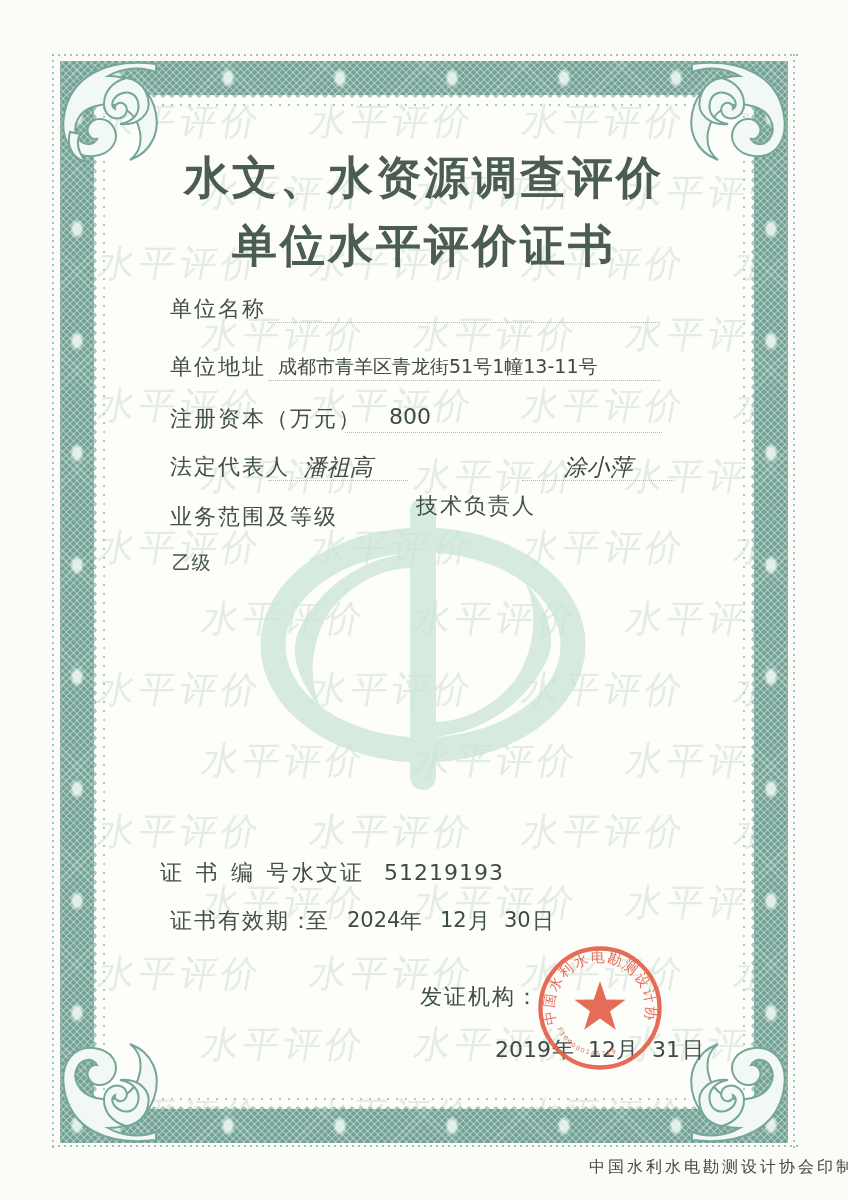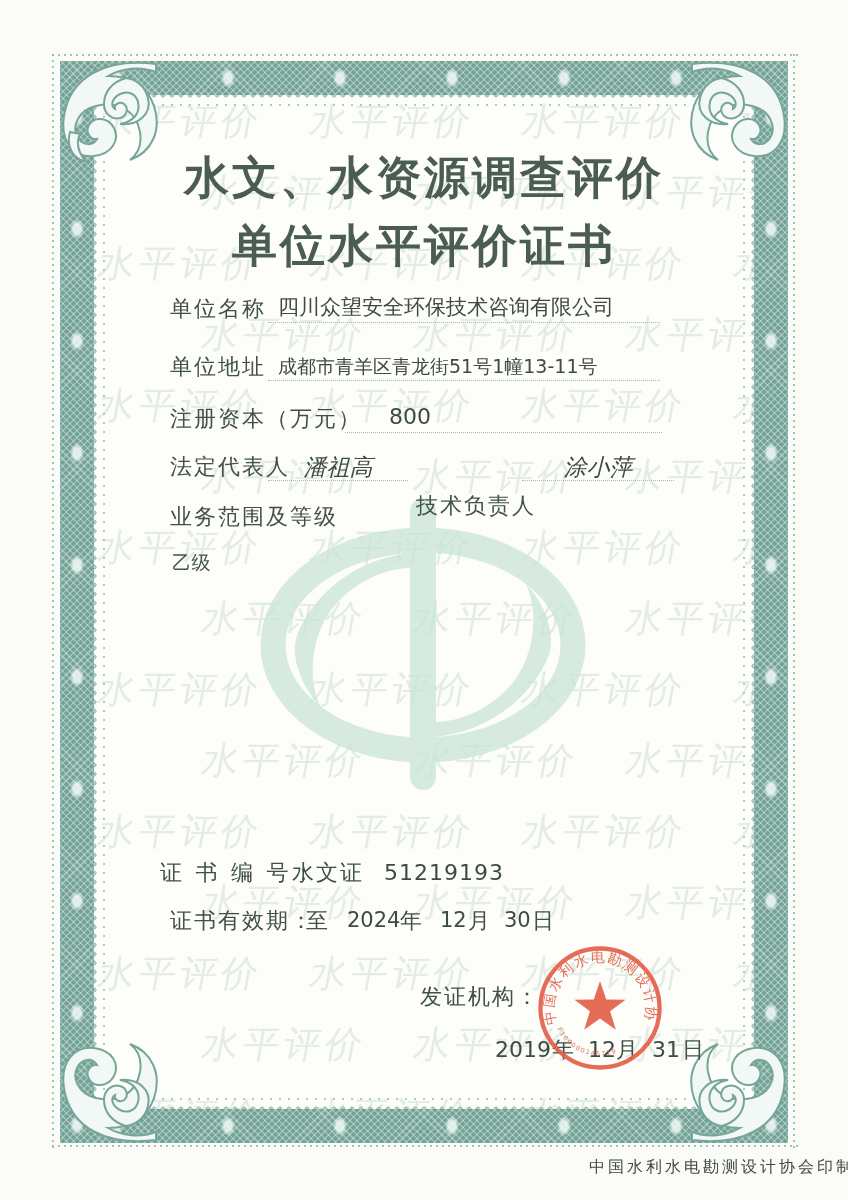--- a/index.html
+++ b/index.html
@@ -209,21 +209,20 @@
     <rect x="167" y="28" width="26" height="292" rx="13" fill="#c9e4d8"></rect>
     <path d="M168,83 C118,88 76,118 56,160 C48,178 50,205 78,238 C64,210 68,168 88,140 C108,114 140,98 168,98 Z" fill="#c9e4d8"></path>
     <path d="M192,267 C242,262 284,232 304,190 C312,172 310,145 282,112 C296,140 292,182 272,210 C252,236 220,252 192,252 Z" fill="#c9e4d8"></path>
   </svg>
 
   <div class="title" style="top:148px;">水文、水资源调查评价</div>
   <div class="title" style="top:216px;">单位水平评价证书</div>
 
   <div class="abs lbl" style="left:170px;top:294px;">单位名称</div>
   <div class="uline" style="left:268px;top:322px;width:392px;"></div>
-  <div class="abs val-sans" style="left:278px;top:293px;font-size:21px;">四川众望安全环保技术咨询有限公司</div>
 
   <div class="abs lbl" style="left:170px;top:352px;">单位地址</div>
   <div class="uline" style="left:268px;top:380px;width:392px;"></div>
   <div class="abs val-sans" style="left:278px;top:354px;font-size:19px;">成都市青羊区青龙街51号1幢13-11号</div>
 
   <div class="abs lbl" style="left:170px;top:404px;">注册资本（万元）</div>
   <div class="uline" style="left:345px;top:432px;width:317px;"></div>
   <div class="abs val-sans" style="left:350px;top:404px;width:120px;text-align:center;font-size:22px;">800</div>
 
   <div class="abs lbl" style="left:170px;top:452px;">法定代表人</div>

